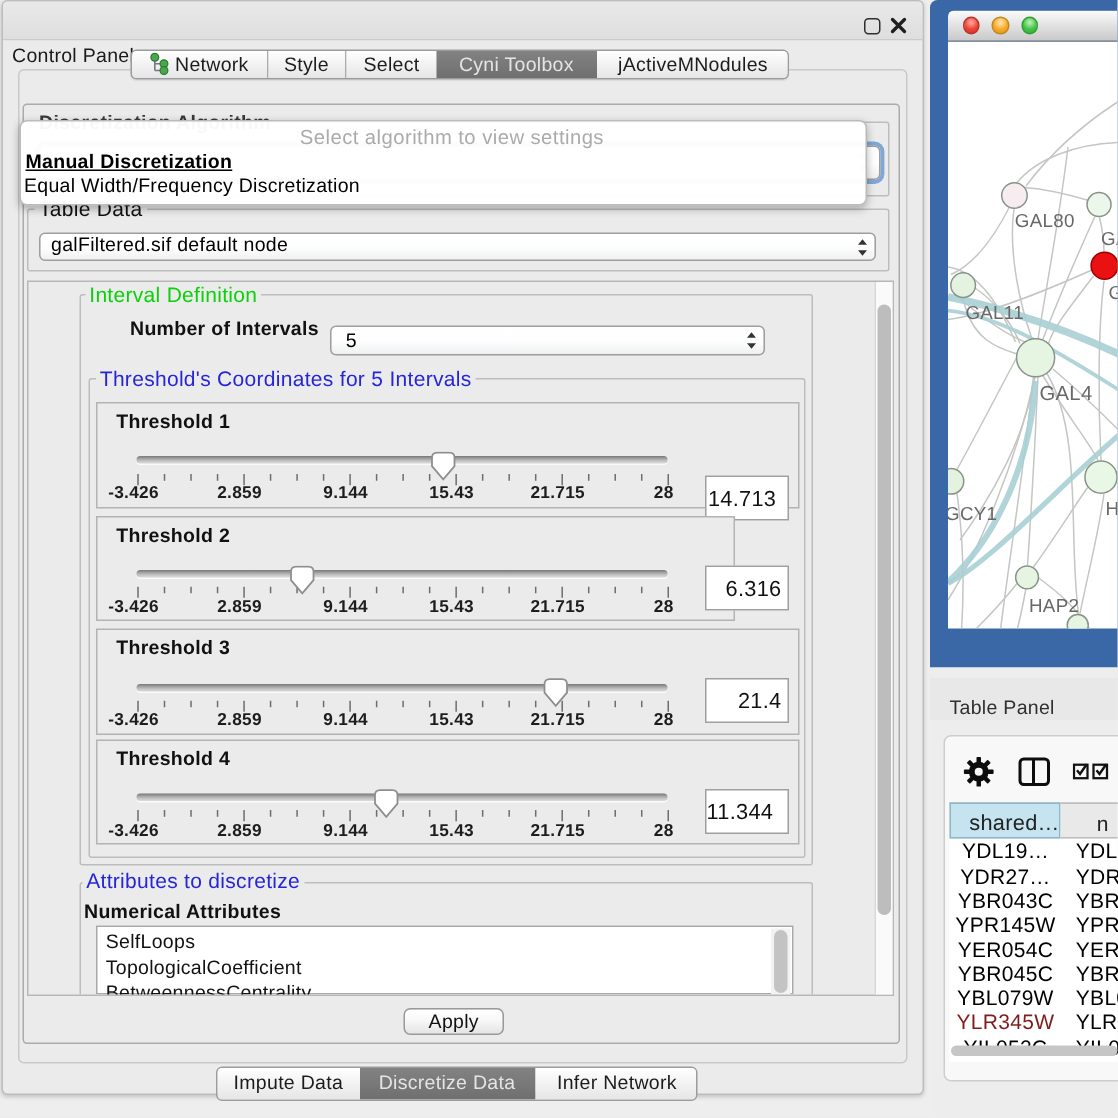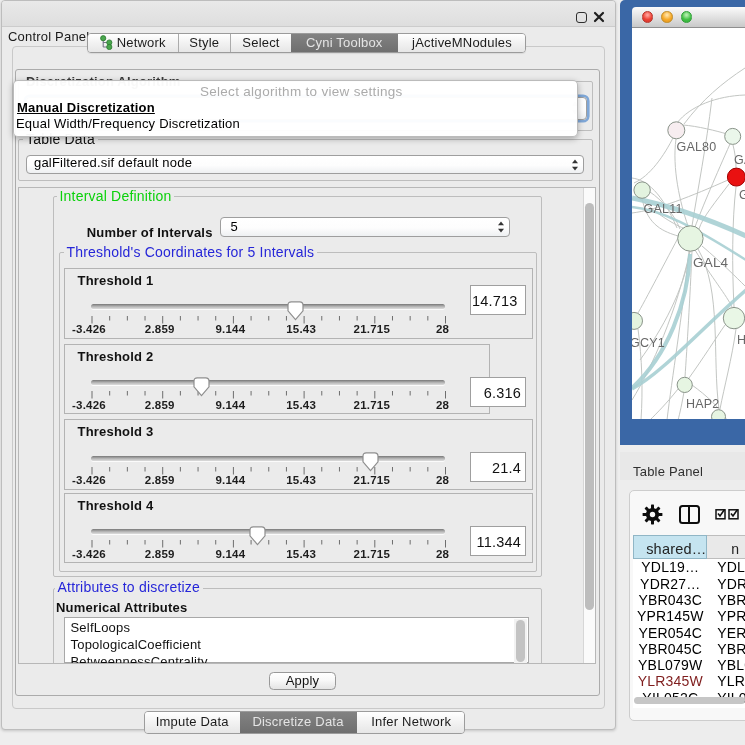--- a/index.html
+++ b/index.html
@@ -66,21 +66,21 @@
   <svg width="8" height="12" viewBox="0 0 8 12">
       <path d="M4 0.5 L7 4.2 H1 Z" fill="#333"></path>
       <path d="M4 11.5 L1 7.8 H7 Z" fill="#333"></path>
     </svg>
 </div>
 
 <div class="abs" style="left:17.5px;top:186.5px;width:578px;height:477px;background:#ebebeb;border:1px solid #b7b7b7;overflow:hidden;" id="scrollpane">
 
   <div class="abs groupbox" style="left:34px;top:8.5px;width:489px;height:380.5px;"></div>
   <div class="abs gtitle" style="left:38px;top:2.5px;color:#0ad10a;">Interval Definition</div>
-  <div class="abs" style="left:68.2px;top:37px;font-size:13px;font-weight:bold;color:#111;">Number of Intervals</div>
+  <div class="abs" style="left:68.2px;top:23px;font-size:13px;font-weight:bold;color:#111;">Number of Intervals</div>
   <div class="abs combo" style="left:201px;top:29.5px;width:290px;height:19.5px;"></div>
   <div class="abs" style="left:212px;top:31px;font-size:13px;color:#000;">5</div>
   <div class="abs arrows" style="left:478.5px;top:33.5px;">
     <svg width="8" height="12" viewBox="0 0 8 12">
         <path d="M4 0.5 L7 4.2 H1 Z" fill="#333"></path>
         <path d="M4 11.5 L1 7.8 H7 Z" fill="#333"></path>
       </svg>
   </div>
 
   <div class="abs groupbox" style="left:40px;top:64.3px;width:478.5px;height:320px;"></div>
@@ -115,21 +115,21 @@
         <div class="abs" style="left:-5.5px;top:54px;width:60px;text-align:center;font-size:11.5px;font-weight:bold;color:#1d1d1d;">-3.426</div>
         <div class="abs" style="left:65.2px;top:54px;width:60px;text-align:center;font-size:11.5px;font-weight:bold;color:#1d1d1d;">2.859</div>
         <div class="abs" style="left:135.9px;top:54px;width:60px;text-align:center;font-size:11.5px;font-weight:bold;color:#1d1d1d;">9.144</div>
         <div class="abs" style="left:206.6px;top:54px;width:60px;text-align:center;font-size:11.5px;font-weight:bold;color:#1d1d1d;">15.43</div>
         <div class="abs" style="left:277.3px;top:54px;width:60px;text-align:center;font-size:11.5px;font-weight:bold;color:#1d1d1d;">21.715</div>
         <div class="abs" style="left:348.0px;top:54px;width:60px;text-align:center;font-size:11.5px;font-weight:bold;color:#1d1d1d;">28</div>
         <svg class="abs" style="left:222.5px;top:31.8px;" width="17" height="20" viewBox="0 0 17 20">
       <path d="M1 4.2 Q1 0.8 4.4 0.8 L12.6 0.8 Q16 0.8 16 4.2 L16 9.8 L8.5 18.6 L1 9.8 Z" fill="#ffffff" stroke="#8e8e8e" stroke-width="1.2"></path>
       <path d="M2.2 5 Q2.2 2 5.2 2 L11.8 2 Q14.8 2 14.8 5 L14.8 9.3 L8.5 16.7 L2.2 9.3 Z" fill="linear" fill-opacity="0"></path>
     </svg>
-        <div class="abs" style="left:405.5px;top:16px;width:55.5px;height:30px;background:#fff;border:1px solid #9f9f9f;font-size:14.5px;color:#111;text-align:right;line-height:31px;padding-right:7px;">14.713</div>
+        <div class="abs" style="left:405.5px;top:48px;width:55.5px;height:30px;background:#fff;border:1px solid #9f9f9f;font-size:14.5px;color:#111;text-align:right;line-height:31px;padding-right:7px;">14.713</div>
       </div>
       <div class="abs" style="left: 45px; top: 156.3px; width: 426px; height: 70.5px; border: 1px solid rgb(179, 179, 179); background: rgb(235, 235, 235);">
         <div class="abs" style="left:13px;top:4px;font-size:13px;font-weight:bold;color:#111;">Threshold 2</div>
         <div class="abs" style="left:26.5px;top:35.2px;width:353.5px;height:5px;border-radius:2.5px;background:linear-gradient(#787878,#b9b9b9 55%,#dddddd);box-shadow:0 1px 0 rgba(255,255,255,0.8);"></div>
         <svg class="abs" style="left:0;top:46.5px;" width="420" height="8" viewBox="0 0 420 8">
           <rect x="26.50" y="0" width="1" height="7.5" fill="#6e6e6e"></rect>
           <rect x="44.17" y="0" width="1" height="4.5" fill="#6e6e6e"></rect>
           <rect x="61.85" y="0" width="1" height="4.5" fill="#6e6e6e"></rect>
           <rect x="79.53" y="0" width="1" height="4.5" fill="#6e6e6e"></rect>
           <rect x="97.20" y="0" width="1" height="7.5" fill="#6e6e6e"></rect>
@@ -229,21 +229,21 @@
         <div class="abs" style="left:-5.5px;top:54px;width:60px;text-align:center;font-size:11.5px;font-weight:bold;color:#1d1d1d;">-3.426</div>
         <div class="abs" style="left:65.2px;top:54px;width:60px;text-align:center;font-size:11.5px;font-weight:bold;color:#1d1d1d;">2.859</div>
         <div class="abs" style="left:135.9px;top:54px;width:60px;text-align:center;font-size:11.5px;font-weight:bold;color:#1d1d1d;">9.144</div>
         <div class="abs" style="left:206.6px;top:54px;width:60px;text-align:center;font-size:11.5px;font-weight:bold;color:#1d1d1d;">15.43</div>
         <div class="abs" style="left:277.3px;top:54px;width:60px;text-align:center;font-size:11.5px;font-weight:bold;color:#1d1d1d;">21.715</div>
         <div class="abs" style="left:348.0px;top:54px;width:60px;text-align:center;font-size:11.5px;font-weight:bold;color:#1d1d1d;">28</div>
         <svg class="abs" style="left:184.6px;top:31.8px;" width="17" height="20" viewBox="0 0 17 20">
       <path d="M1 4.2 Q1 0.8 4.4 0.8 L12.6 0.8 Q16 0.8 16 4.2 L16 9.8 L8.5 18.6 L1 9.8 Z" fill="#ffffff" stroke="#8e8e8e" stroke-width="1.2"></path>
       <path d="M2.2 5 Q2.2 2 5.2 2 L11.8 2 Q14.8 2 14.8 5 L14.8 9.3 L8.5 16.7 L2.2 9.3 Z" fill="linear" fill-opacity="0"></path>
     </svg>
-        <div class="abs" style="left:405.5px;top:32px;width:55.5px;height:30px;background:#fff;border:1px solid #9f9f9f;font-size:14.5px;color:#111;text-align:right;line-height:31px;padding-right:3.5px;">11.344</div>
+        <div class="abs" style="left:405.5px;top:32px;width:55.5px;height:30px;background:#fff;border:1px solid #9f9f9f;font-size:14.5px;color:#111;line-height:31px;padding-right:3.5px;">11.344</div>
       </div>
     </div>
 
   <div class="abs groupbox" style="left:34px;top:400px;width:489px;height:78px;"></div>
   <div class="abs gtitle" style="left:36px;top:393.5px;color:#2626d8;">Attributes to discretize</div>
   <div class="abs" style="left:37.5px;top:412.5px;font-size:13px;font-weight:bold;color:#111;">Numerical Attributes</div>
   <div class="abs" style="left:45px;top:429.5px;width:465px;height:46px;background:#ffffff;border:1px solid #a8a8a8;">
     <div style="padding:1px 0 0 6px;font-size:13px;color:#111;line-height:17.2px;">SelfLoops<br>TopologicalCoefficient<br>BetweennessCentrality</div>
     <div class="abs" style="right:1px;top:1px;width:12.5px;height:44px;background:#f2f2f2;"></div>
     <div class="abs" style="right:2.5px;top:2px;width:9.5px;height:42px;background:#c3c3c3;border-radius:5px;"></div>

